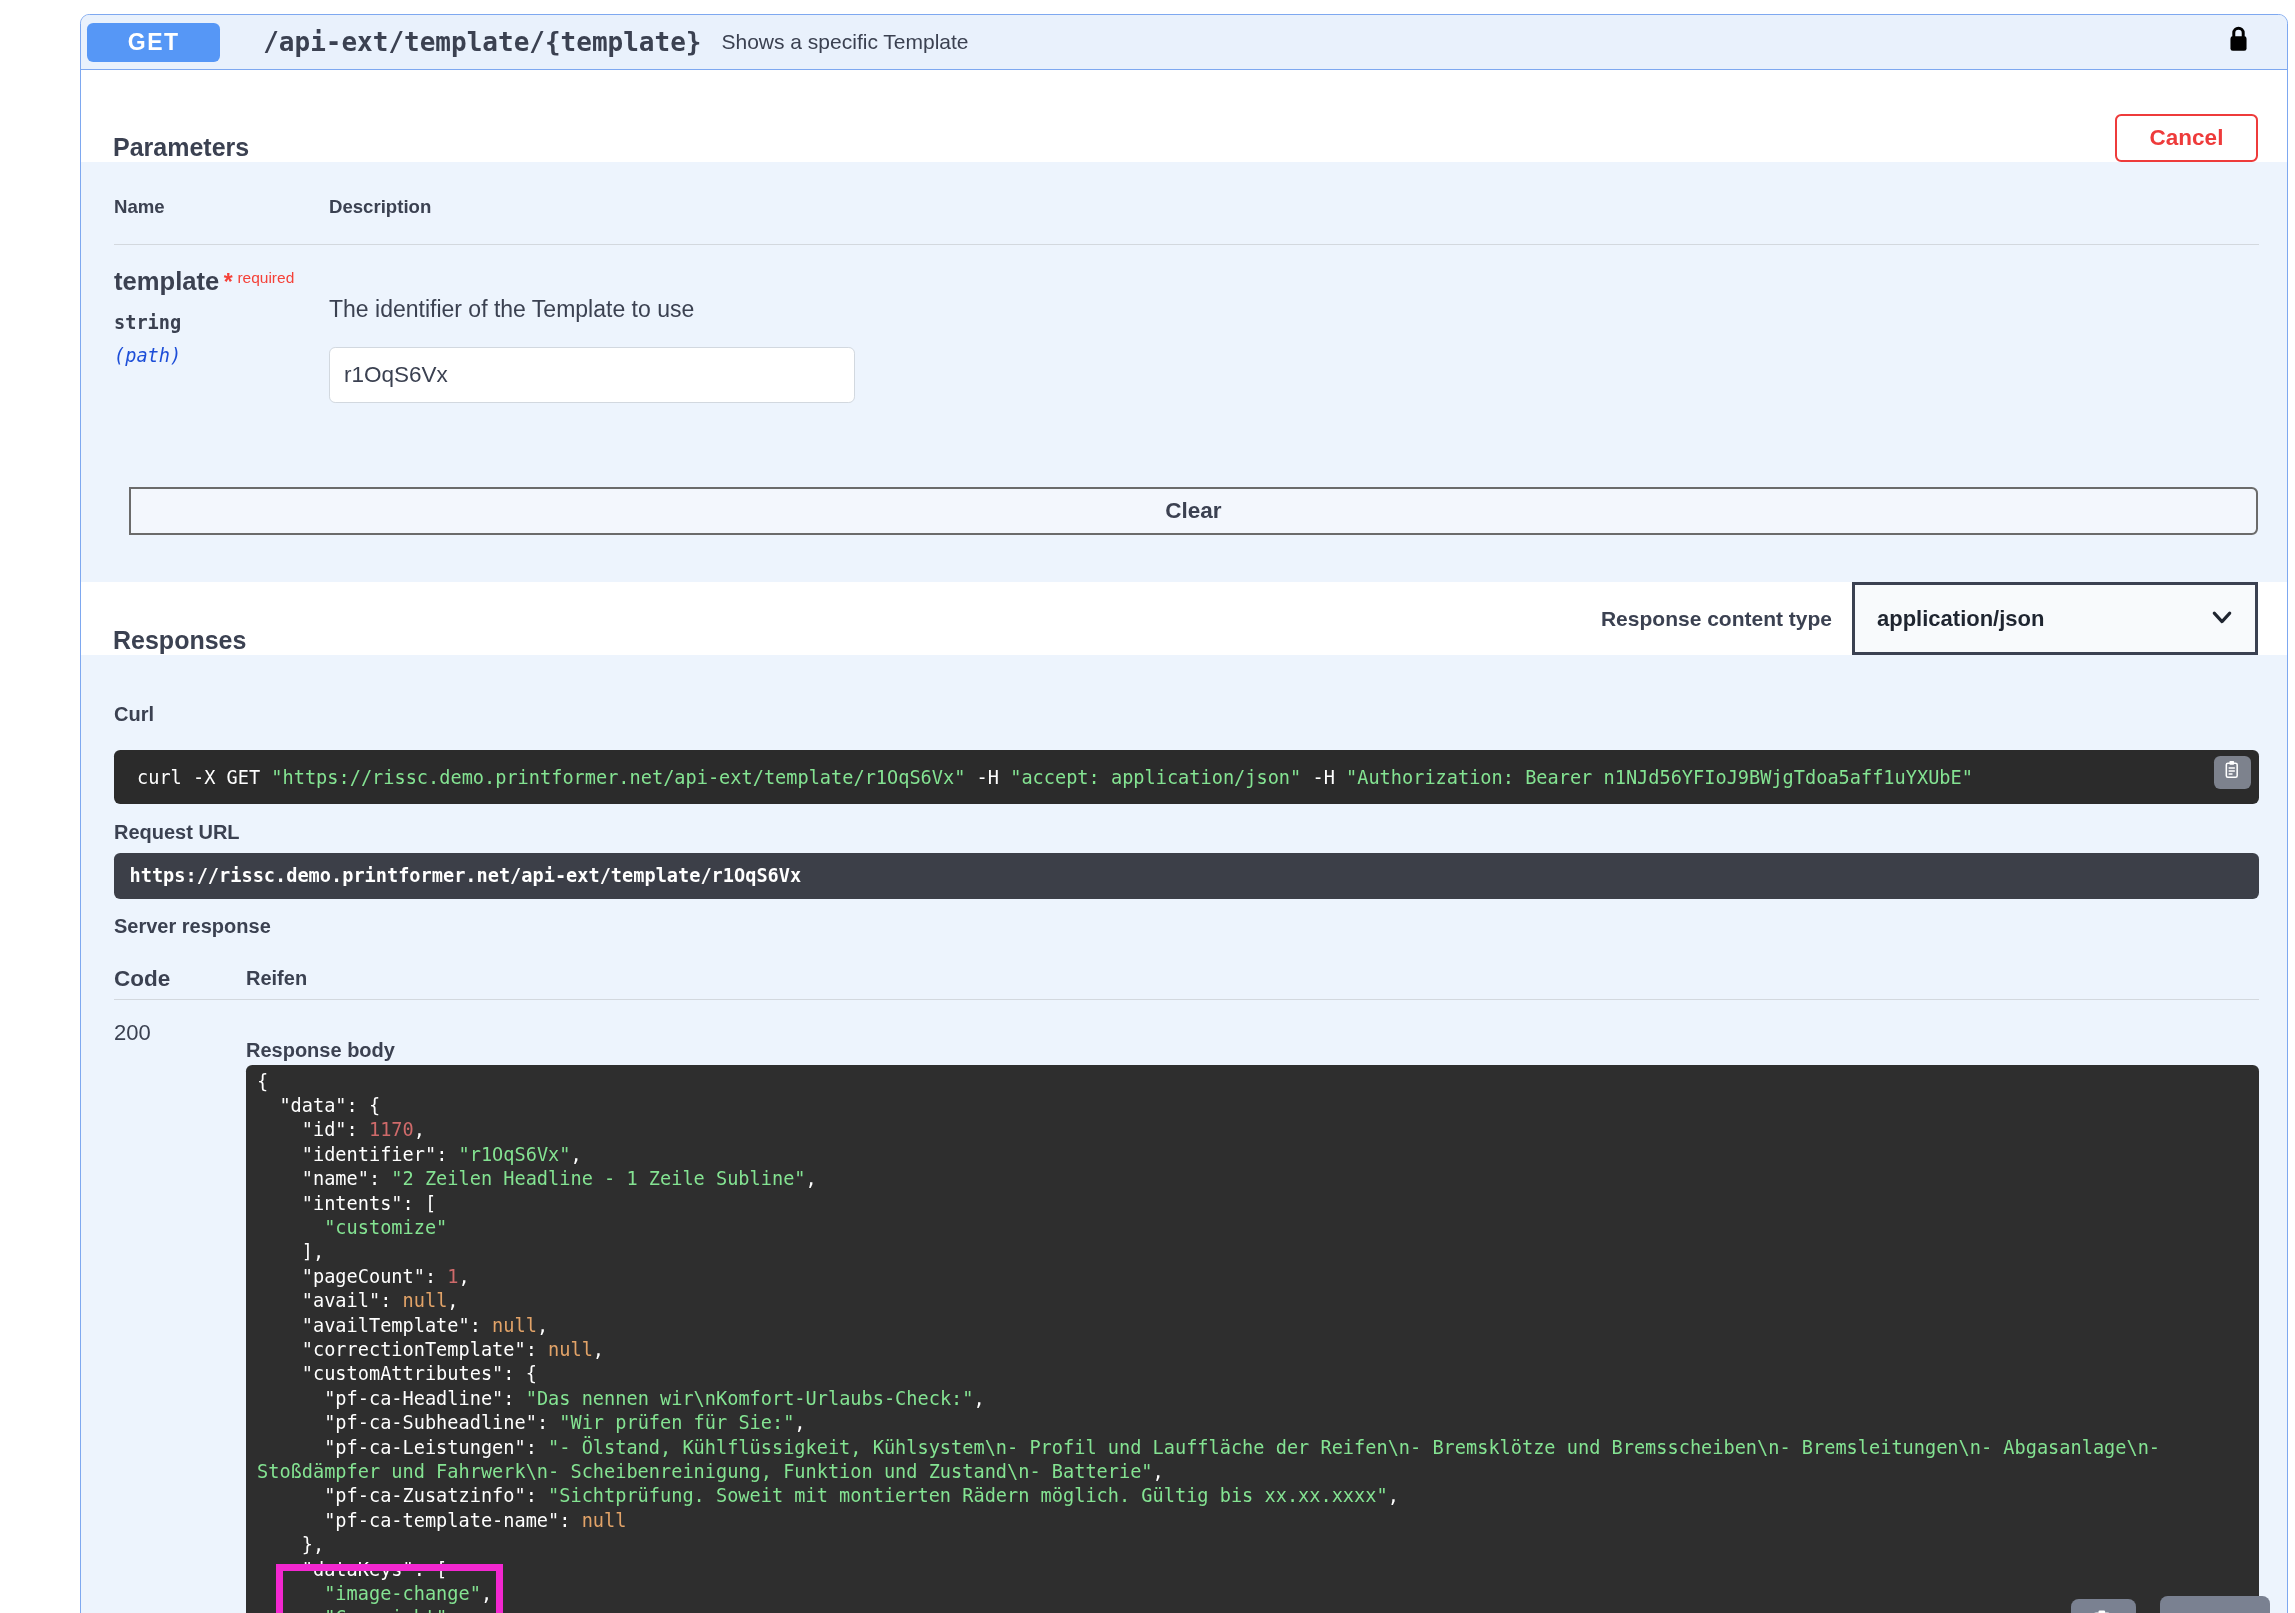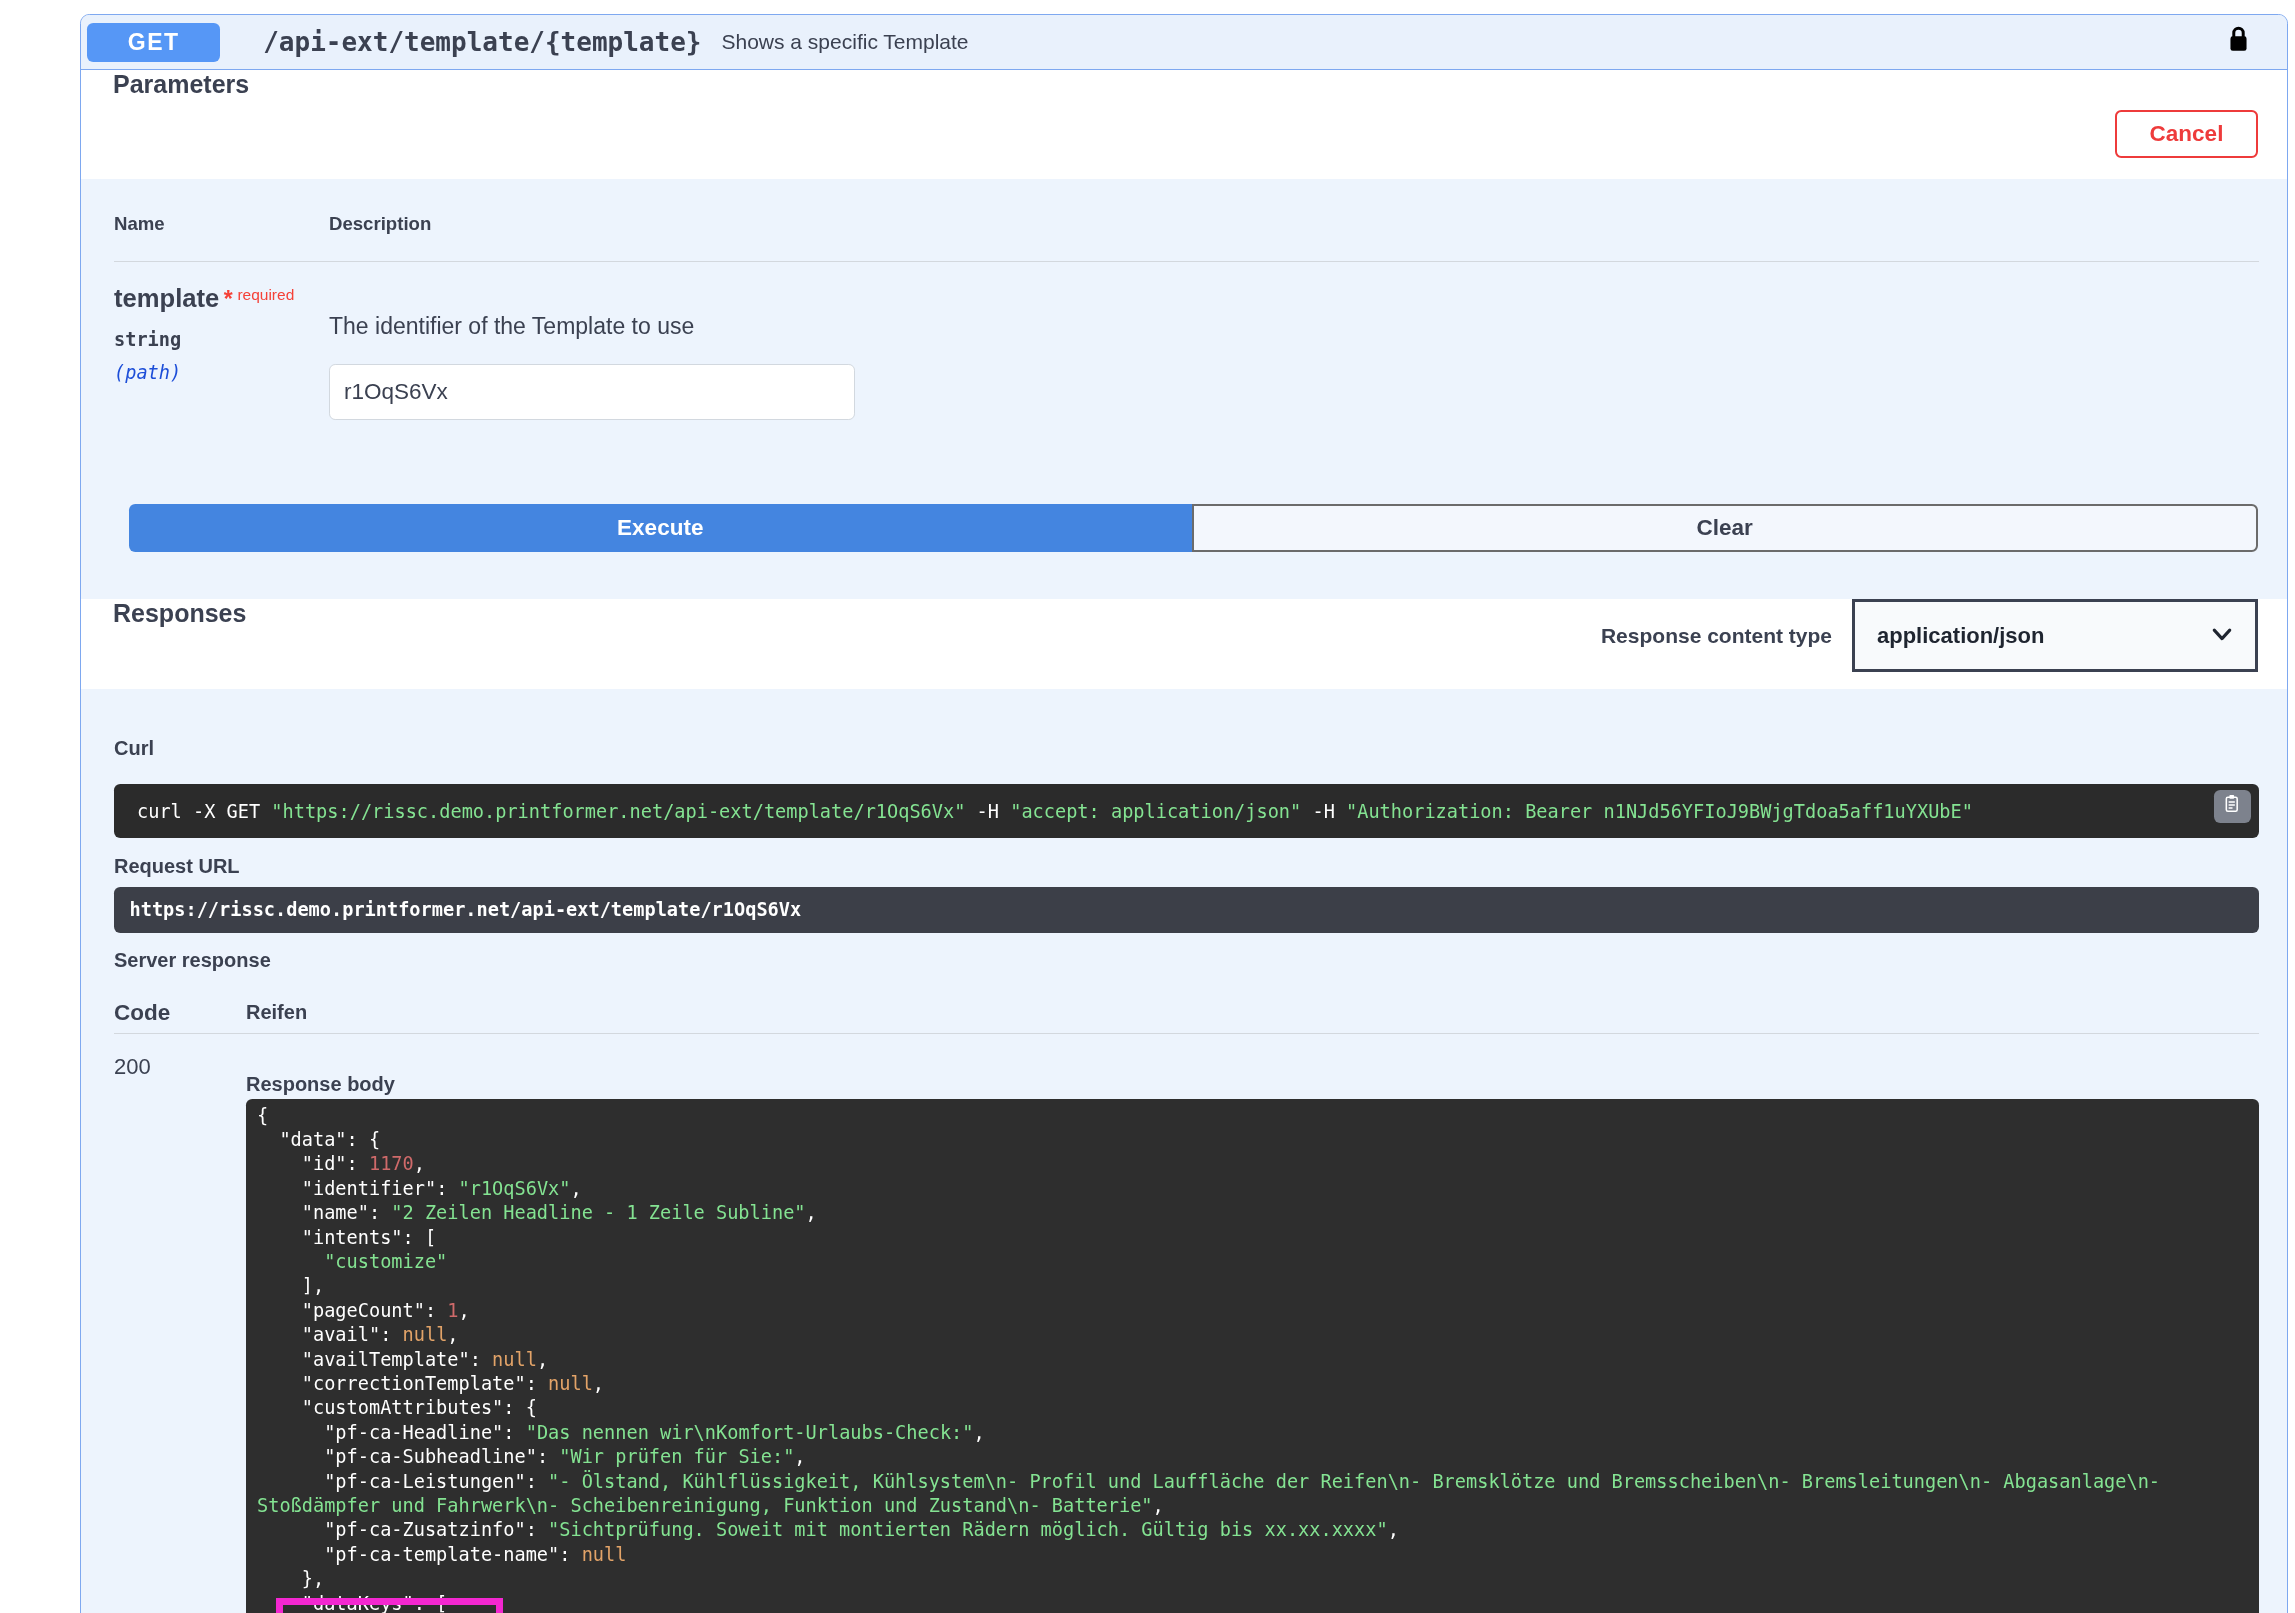--- a/index.html
+++ b/index.html
@@ -20,22 +20,22 @@
     width:133px;height:39px;border-radius:6.2px;background:#5697f6;color:#fff;
     font-weight:bold;font-size:23px;letter-spacing:1.5px;display:flex;align-items:center;justify-content:center;
   }
   .endpoint-path{
     margin-left:43px;font-family:"DejaVu Sans Mono",monospace;font-weight:bold;font-size:26px;color:#3b4151;
   }
   .endpoint-summary{margin-left:20px;font-size:21px;color:#3b4151;}
   .lock{margin-left:auto;margin-right:37px;display:flex;align-items:center;}
   
   .bar{
-    background:#ffffff;display:flex;align-items:flex-start;justify-content:space-between;
-    padding:0 29px 17px 32px;
+    background:#ffffff;display:flex;align-items:flex-end;justify-content:space-between;
+    padding:0 29px 0 32px;
   }
   .params-bar{height:92px;}
   .responses-bar{height:73px;}
   .bar-title{font-size:25px;font-weight:bold;color:#3b4151;}
   .cancel-btn{
     width:143px;height:48px;border:2.3px solid #ee3b3b;border-radius:6.2px;background:#fff;
     color:#ee3b3b;font-weight:bold;font-size:22.5px;display:flex;align-items:center;justify-content:center;cursor:pointer;margin-top:40px;
   }
   
   .params-content{background:#edf4fd;padding:34px 28px 0 33px;}
@@ -158,21 +158,20 @@
         <div class="param-loc">(path)</div>
       </div>
       <div class="param-right">
         <div class="param-desc">The identifier of the Template to use</div>
         <div><input class="param-input" type="text" value="r1OqS6Vx" style=""></div>
       </div>
     </div>
   </div>
 
   <div class="exec-row">
-    <button class="execute-btn">Execute</button>
     <button class="clear-btn">Clear</button>
   </div>
 
   <div class="bar responses-bar">
     <div class="bar-title">Responses</div>
     <div class="ct-group">
       <div class="ct-label">Response content type</div>
       <div class="ct-select">
         <span class="ct-value">application/json</span>
         <span>

